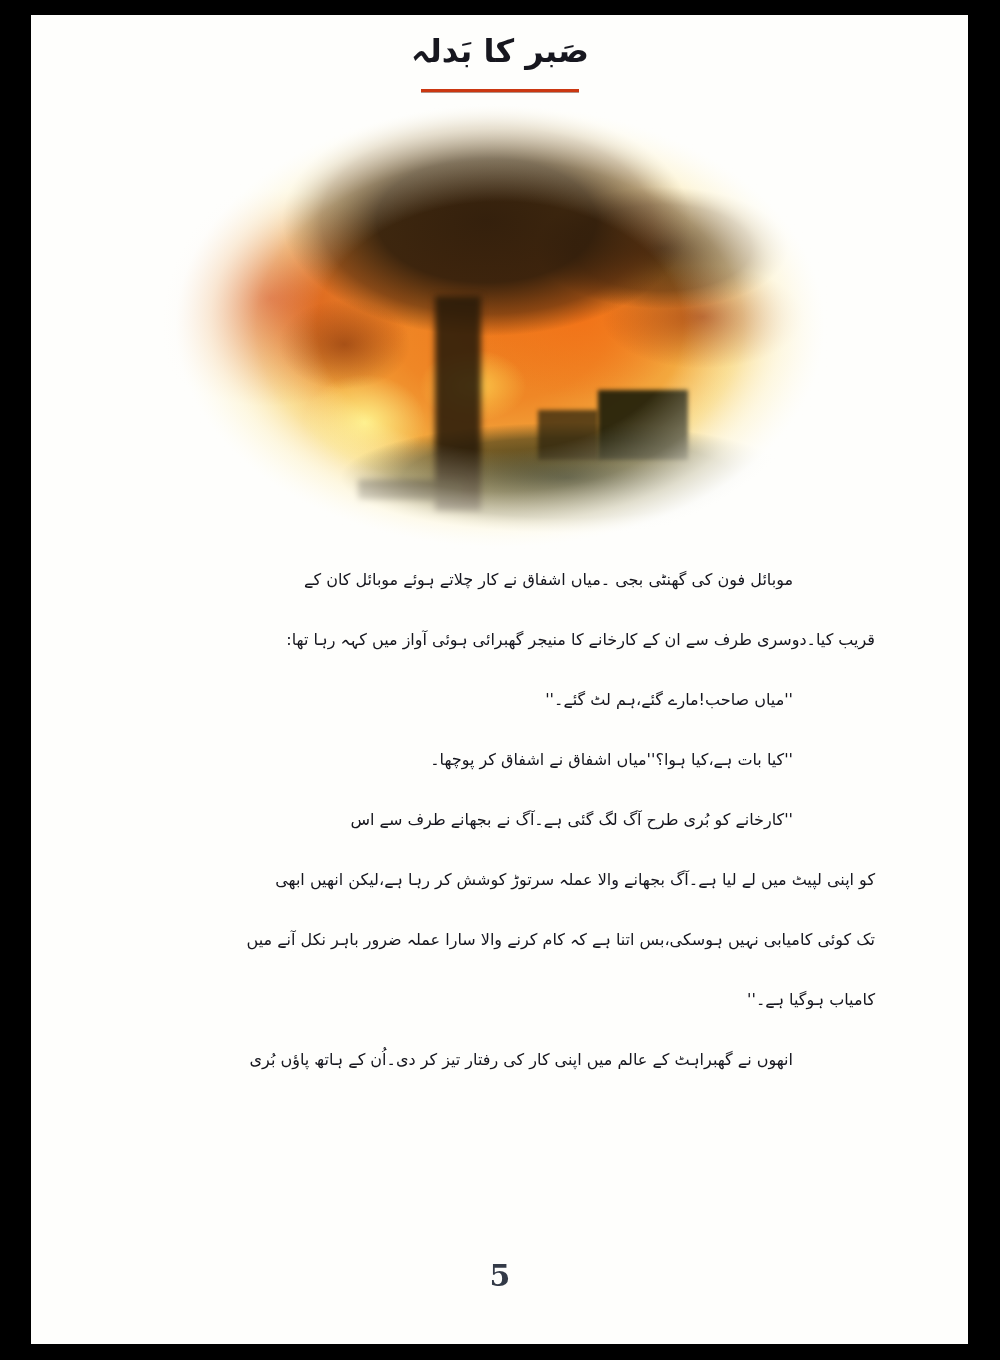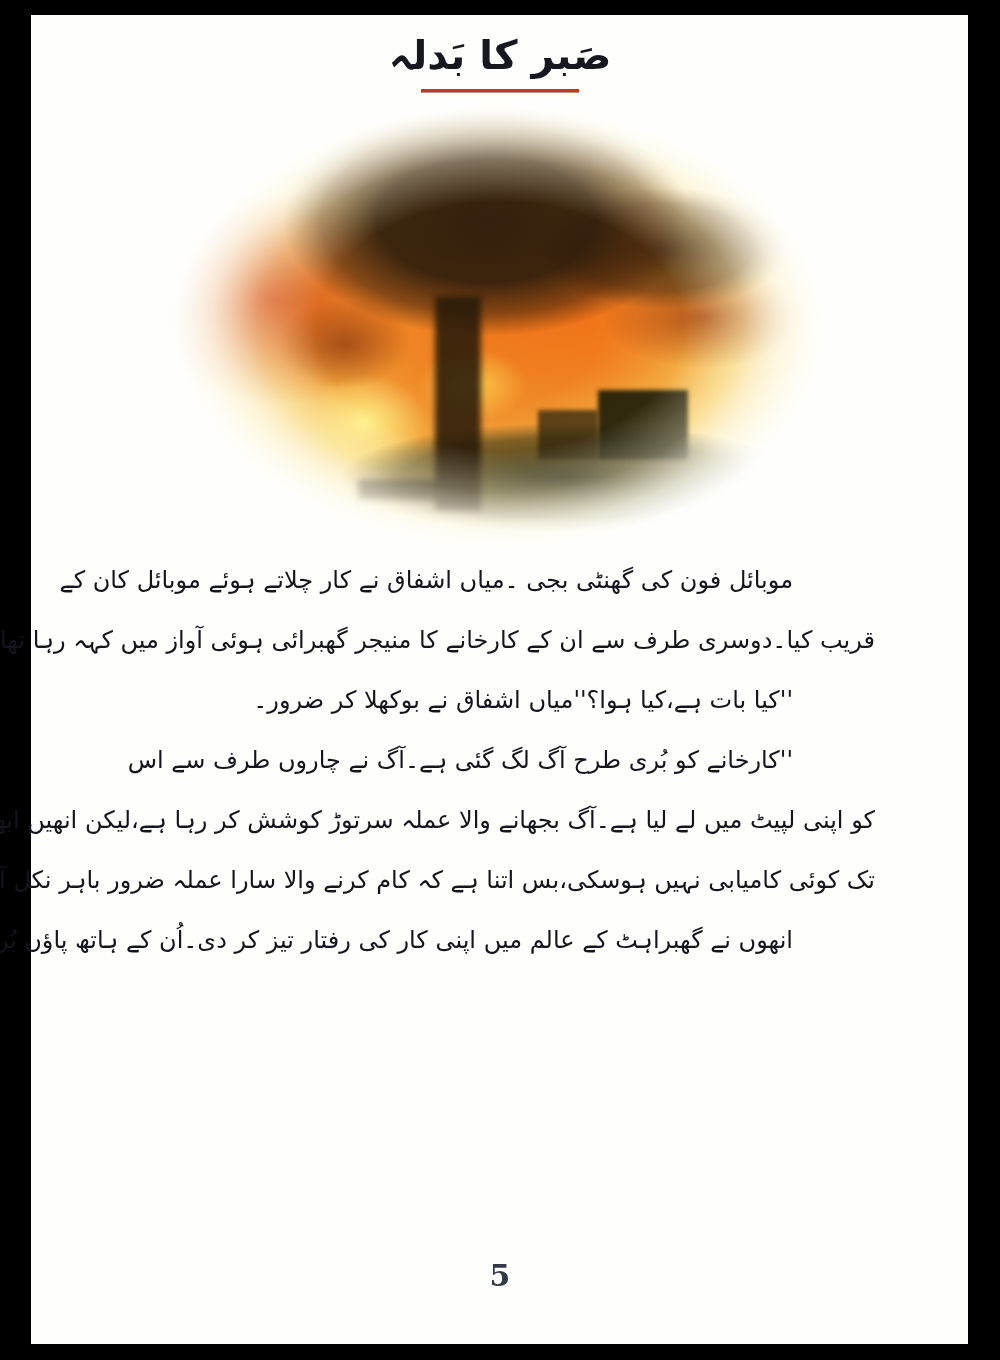--- a/index.html
+++ b/index.html
@@ -9,21 +9,21 @@
     font-family:"DejaVu Sans", sans-serif;
   }
   .paper {
     position:absolute; left:31px; top:15px; width:937px; height:1329px;
     background:#fefefc;
   }
   
   .chapter-title {
     position:absolute; top:32px; left:0; width:1000px;
     text-align:center; direction:rtl;
-    font-size:40px; font-weight:bold; color:#17171f;
+    font-size:32px; font-weight:bold; color:#17171f;
     letter-spacing:-1px;
   }
   .title-rule {
     position:absolute; top:89px; left:50%; margin-left:-79px;
     width:158px; height:3px; background:#cb3711;
     box-shadow:0 1px 0 rgba(90,20,0,.45);
   }
   
   .fire { position:absolute; left:162px; top:96px; width:676px; height:460px; }
   .fire-art {
@@ -51,21 +51,21 @@
       rgba(254,254,252,0) 54%,
       rgba(253,248,225,.35) 72%,
       rgba(254,251,238,.8) 86%,
       rgba(254,254,252,.98) 96%,
       #fefefc 100%);
   }
   
   .body-text {
     position:absolute; top:550px; left:50px; right:125px;
     direction:rtl; text-align:right;
-    font-size:24px; color:#15151d;
+    font-size:16px; color:#15151d;
   }
   .line { height:60px; line-height:60px; white-space:nowrap; }
   .line.indent { padding-right:82px; }
   
   .page-number {
     position:absolute; top:1258px; left:0; width:1000px;
     text-align:center;
     font-family:"DejaVu Serif", serif; font-weight:bold;
     font-size:30px; color:#333a47;
   }
@@ -84,21 +84,23 @@
     <div class="silhouette chimney"></div>
     <div class="silhouette scaffold"></div>
     <div class="silhouette building"></div>
     <div class="silhouette conveyor"></div>
     <div class="fire-vignette"></div>
   </div>
 
   <div class="body-text" lang="ur" dir="rtl">
     <div class="line indent">موبائل فون کی گھنٹی بجی ۔میاں اشفاق نے کار چلاتے ہوئے موبائل کان کے</div>
     <div class="line">قریب کیا۔دوسری طرف سے ان کے کارخانے کا منیجر گھبرائی ہوئی آواز میں کہہ رہا تھا:</div>
-    <div class="line indent">''کیا بات ہے،کیا ہوا؟''میاں اشفاق نے بوکھلا کر ضرور۔</div>
-    <div class="line indent">''کارخانے کو بُری طرح آگ لگ گئی ہے۔آگ نے چاروں طرف سے اس</div>
+    <div class="line indent">''میاں صاحب!مارے گئے،ہم لٹ گئے۔''</div>
+    <div class="line indent">''کیا بات ہے،کیا ہوا؟''میاں اشفاق نے اشفاق کر پوچھا۔</div>
+    <div class="line indent">''کارخانے کو بُری طرح آگ لگ گئی ہے۔آگ نے بجھانے طرف سے اس</div>
     <div class="line">کو اپنی لپیٹ میں لے لیا ہے۔آگ بجھانے والا عملہ سرتوڑ کوشش کر رہا ہے،لیکن انھیں ابھی</div>
     <div class="line">تک کوئی کامیابی نہیں ہوسکی،بس اتنا ہے کہ کام کرنے والا سارا عملہ ضرور باہر نکل آنے میں</div>
+    <div class="line">کامیاب ہوگیا ہے۔''</div>
     <div class="line indent">انھوں نے گھبراہٹ کے عالم میں اپنی کار کی رفتار تیز کر دی۔اُن کے ہاتھ پاؤں بُری</div>
   </div>
 
   <div class="page-number">5</div>
 </div>
 
 </body></html>

